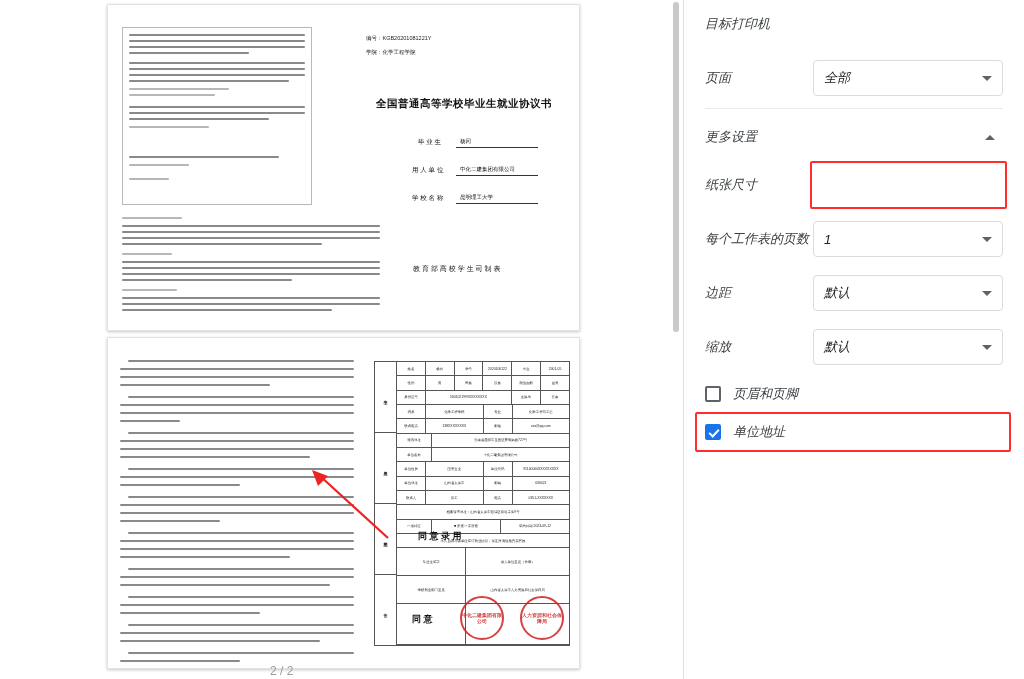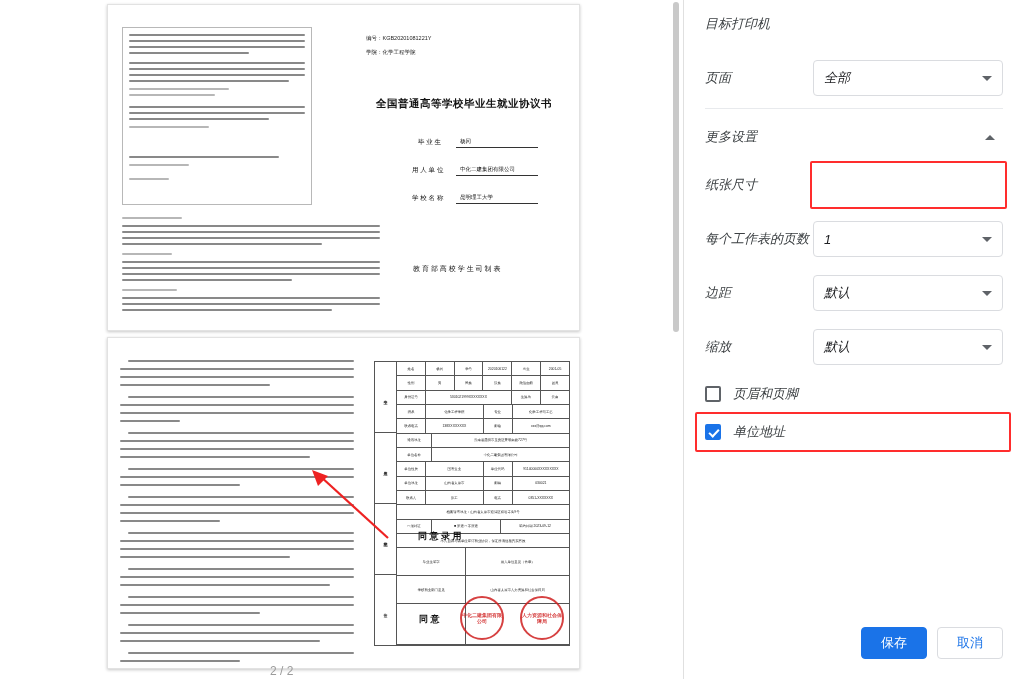--- a/index.html
+++ b/index.html
@@ -348,21 +348,21 @@
               <div class="mt-cell" style="flex:3;">山西省太原市人力资源和社会保障局</div>
             </div>
           <div class="mt-row" style="flex:3;">
               <div class="mt-cell" style="flex:2;"></div>
               <div class="mt-cell" style="flex:3;"></div>
             </div>
         </div>
       </div>
 
       <div class="big-word" style="left:310px; top:192px;">同 意 录 用</div>
-      <div class="big-word" style="left:288px; top:275px;padding-left:23px;">同 意</div>
+      <div class="big-word" style="left:281px; top:275px;padding-left:23px;">同 意</div>
 
       <div class="stamp" style="left:352px; top:258px;">中化二建集团有限公司</div>
       <div class="stamp" style="left:412px; top:258px;">人力资源和社会保障局</div>
     </div>
 
     <svg class="arrow-svg" viewBox="0 0 80 70">
       <line x1="78" y1="68" x2="10" y2="6" stroke="#ee2222" stroke-width="2.2"></line>
       <polygon points="2,0 18,6 8,16" fill="#ee2222"></polygon>
     </svg>
 
@@ -435,19 +435,15 @@
           </div>
           <div class="opt-line" style="margin-top:4px;">
             <span class="cb checked"></span>
             <span class="opt-label">单位地址</span>
             <span class="highlight-box" style="left:-10px; right:-8px; top:-3px; height:40px;"></span>
           </div>
         </div>
       </div>
     </div>
 
-    <div class="dlg-footer">
-      <button class="btn btn-primary">保存</button>
-      <button class="btn btn-secondary">取消</button>
-    </div>
   </div>
 
 </div>
 
 </body></html>

